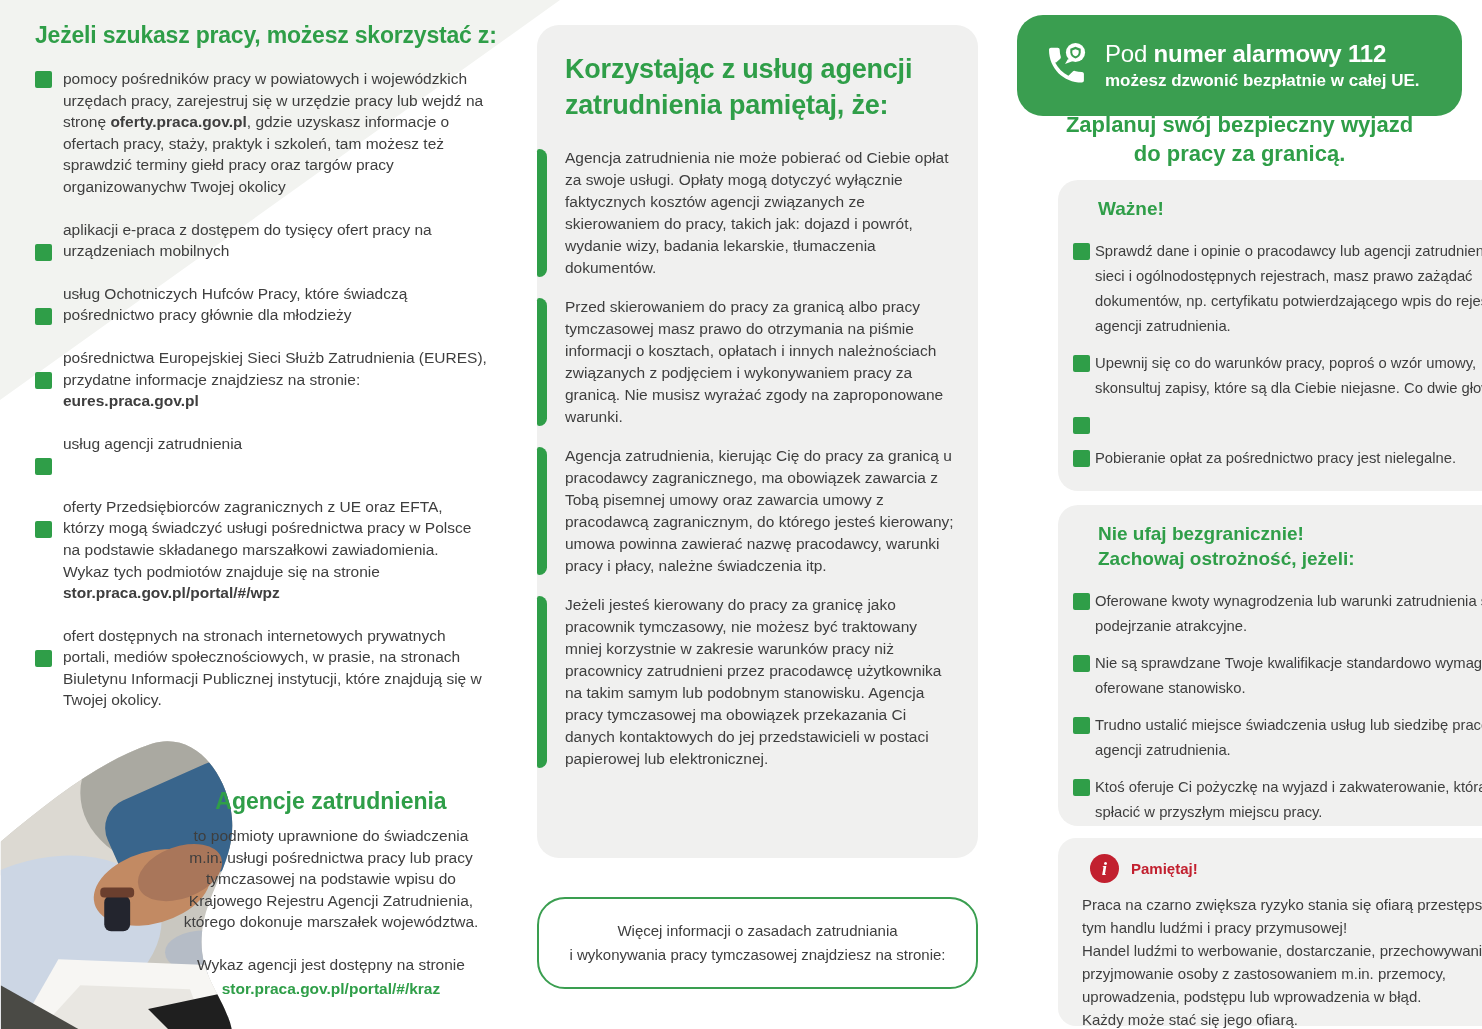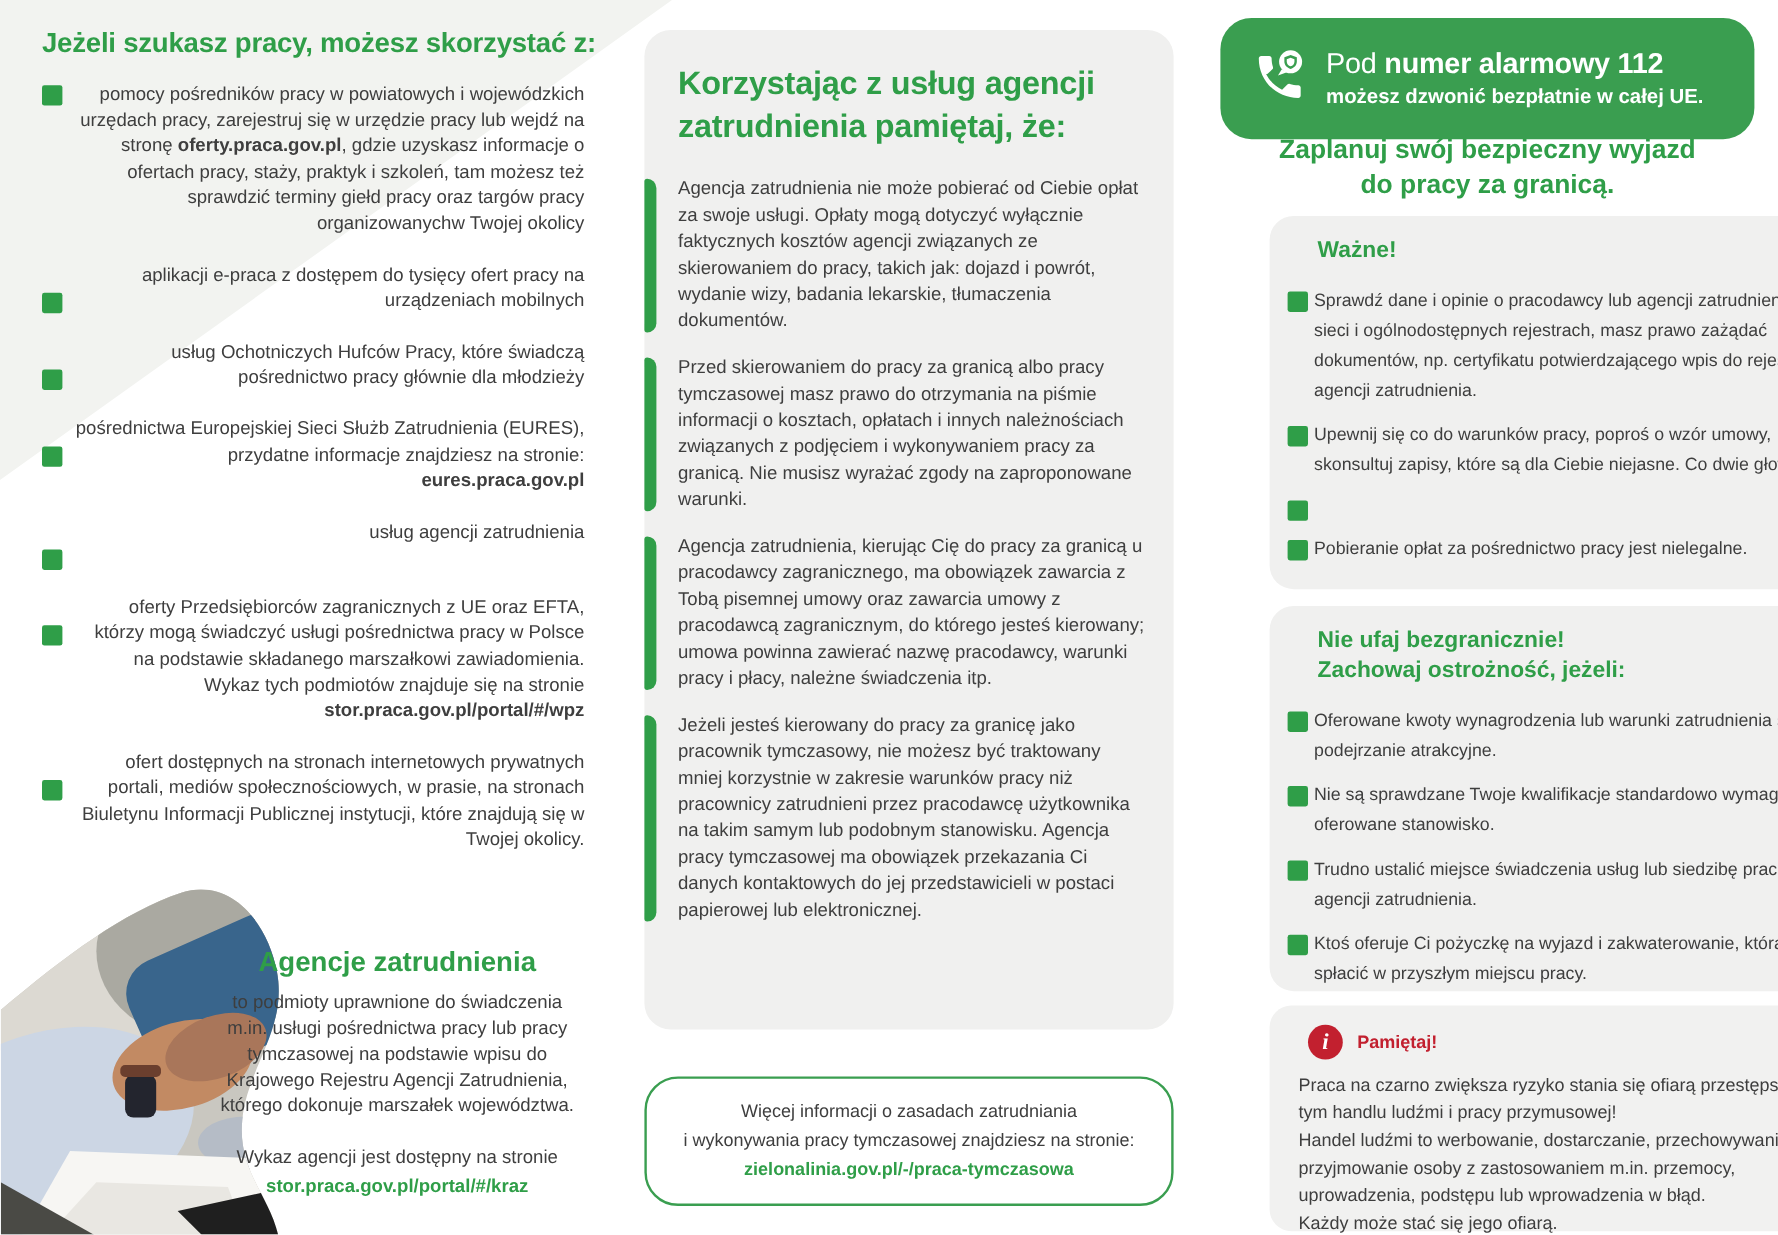--- a/index.html
+++ b/index.html
@@ -10,21 +10,21 @@
     -webkit-font-smoothing:antialiased;
   }
   .wedge{position:absolute;left:0;top:0;width:560px;height:400px;
     background:#f2f3f0;clip-path:polygon(0 0,100% 0,0 100%);}
 
   
   .left-head{position:absolute;left:35px;top:22px;width:500px;
     font-size:23px;font-weight:700;color:#2f9e48;letter-spacing:-.2px;white-space:nowrap;}
   .left-list{position:absolute;left:35px;top:68px;width:452px;list-style:none;margin:0;padding:0;}
   .left-list li{display:flex;gap:11px;margin-bottom:21px;font-size:15.5px;line-height:21.6px;}
-  .left-list .txt{flex:1;text-align:right;}
+  .left-list .txt{flex:1;}
   .sq{flex:0 0 17px;width:17px;height:17px;background:#2f9e48;border-radius:2px;margin-top:3px;}
   .left-list li + li .sq{margin-top:25px;}
 
   .photo-wrap{position:absolute;left:0;top:738px;width:346px;height:291px;}
 
   .agencies{position:absolute;left:180px;top:788px;width:302px;text-align:center;}
   .agencies .ag-head{margin:0 0 10px;font-size:23px;font-weight:700;color:#2f9e48;}
   .agencies .ag-body{margin:0;font-size:15.5px;line-height:21.6px;}
   .agencies .ag-note{margin:21px 0 0;font-size:15.5px;line-height:22px;}
   .agencies .ag-link{margin:2px 0 0;font-size:15.5px;line-height:22px;font-weight:700;color:#2f9e48;}
@@ -32,21 +32,21 @@
   
   .mid-box{position:absolute;left:537px;top:25px;width:441px;height:833px;
     background:#f0f0ef;border-radius:22px;box-sizing:border-box;padding-top:26px;}
   .mid-box h2{margin:0 24px 24px 28px;font-size:27px;line-height:36px;font-weight:700;
     color:#2f9e48;white-space:pre-line;letter-spacing:-.2px;}
   .mid-para{position:relative;margin:0 20px 17px 0;padding-left:28px;
     font-size:15.5px;line-height:22px;}
   .mid-para::before{content:"";position:absolute;left:0;top:2px;bottom:2px;width:10px;
     background:#2f9e48;border-radius:3px 10px 10px 3px;}
 
-  .info-box{position:absolute;left:537px;top:897px;width:441px;height:108px;box-sizing:border-box;
+  .info-box{position:absolute;left:537px;top:897px;width:441px;height:92px;box-sizing:border-box;
     background:#fff;border:2px solid #3a9e50;border-radius:28px;
     display:flex;flex-direction:column;align-items:center;justify-content:center;
     text-align:center;font-size:15px;line-height:24px;padding:0 12px;}
   .info-box .ib-link{color:#2f9e48;font-weight:700;}
 
   
   .banner{position:absolute;left:1017px;top:15px;width:445px;height:101px;box-sizing:border-box;
     background:#3a9e50;border-radius:26px;display:flex;align-items:center;
     padding-left:22px;color:#fff;}
   .banner .b-txt{margin-left:14px;}
@@ -152,21 +152,20 @@
 zatrudnienia pamiętaj, że:</h2>
   <div class="mid-para">Agencja zatrudnienia nie może pobierać od Ciebie opłat za swoje usługi. Opłaty mogą dotyczyć wyłącznie faktycznych kosztów agencji związanych ze skierowaniem do pracy, takich jak: dojazd i powrót, wydanie wizy, badania lekarskie, tłumaczenia dokumentów.</div>
   <div class="mid-para">Przed skierowaniem do pracy za granicą albo pracy tymczasowej masz prawo do otrzymania na piśmie informacji o kosztach, opłatach i innych należnościach związanych z podjęciem i wykonywaniem pracy za granicą. Nie musisz wyrażać zgody na zaproponowane warunki.</div>
   <div class="mid-para">Agencja zatrudnienia, kierując Cię do pracy za granicą u pracodawcy zagranicznego, ma obowiązek zawarcia z Tobą pisemnej umowy oraz zawarcia umowy z pracodawcą zagranicznym, do którego jesteś kierowany; umowa powinna zawierać nazwę pracodawcy, warunki pracy i płacy, należne świadczenia itp.</div>
   <div class="mid-para">Jeżeli jesteś kierowany do pracy za granicę jako pracownik tymczasowy, nie możesz być traktowany mniej korzystnie w zakresie warunków pracy niż pracownicy zatrudnieni przez pracodawcę użytkownika na takim samym  lub podobnym stanowisku. Agencja pracy tymczasowej ma obowiązek przekazania Ci danych kontaktowych do jej przedstawicieli w postaci papierowej lub elektronicznej.</div>
 </div>
 
 <div class="info-box">
   <span>Więcej informacji o zasadach zatrudniania</span>
   <span>i wykonywania pracy tymczasowej znajdziesz na stronie:</span>
-  <span class="ib-link">zielonalinia.gov.pl/-/praca-tymczasowa</span>
 </div>
 
 <div class="banner">
   <span>
     <svg width="52" height="48" viewBox="0 0 50 48">
       <path fill="#ffffff" d="M15.1 22.6c2.9 5.7 7.6 10.3 13.3 13.2l4.4-4.4c.5-.5 1.3-.7 2-.5 2.2.7 4.6 1.1 7.1 1.1 1.1 0 2 .9 2 2v6.6c0 1.1-.9 2-2 2C23.4 42.6 9 28.2 9 9.7c0-1.1.9-2 2-2h6.7c1.1 0 2 .9 2 2 0 2.5.4 4.9 1.1 7.1.2.7 0 1.5-.5 2l-4.2 3.8z"></path>
       <circle cx="35.5" cy="12.5" r="9.6" fill="#ffffff"></circle>
       <polygon points="28,19 25,24 33,21" fill="#ffffff"></polygon>
       <path d="M35.5 6.8l5.2 2v3.4c0 3.1-2.2 5.2-5.2 6.3-3-1.1-5.2-3.2-5.2-6.3V8.8z" fill="#3a9e50"></path>
       <path d="M35.5 9.2l3.2 1.2v2c0 1.9-1.4 3.2-3.2 3.9-1.8-.7-3.2-2-3.2-3.9v-2z" fill="#ffffff"></path>

